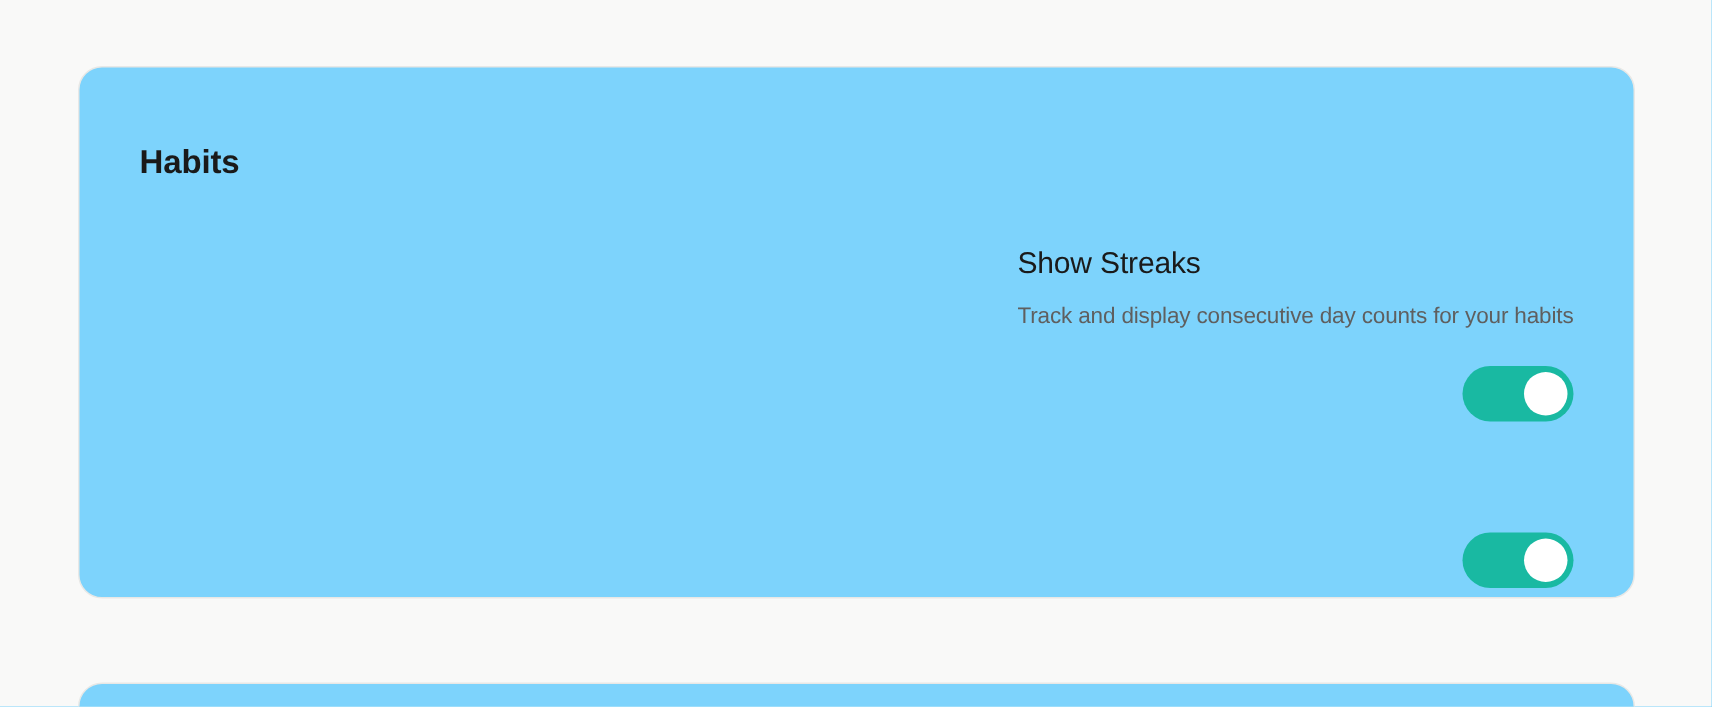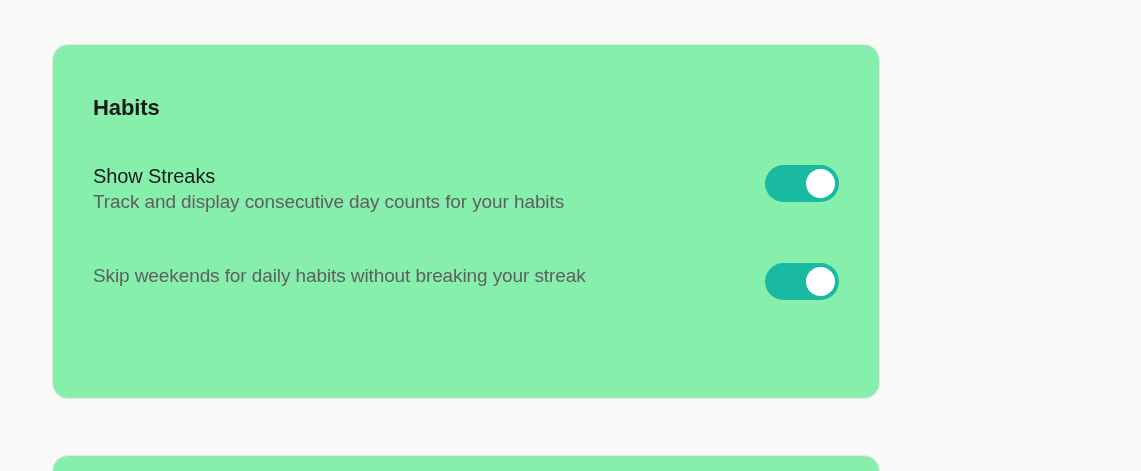--- a/index.html
+++ b/index.html
@@ -19,24 +19,24 @@
 
   .settings-page {
     position: relative;
     width: 1141px;
     height: 471px;
     padding: 44px 51px 0 52px;
   }
 
   
   .card {
-    background: #86efac;
+    background: #7dd3fc;
     border: 1px solid #e8e8e6;
     border-radius: 16px;
-    width: 828px;
+    width: 1038px;
   }
 
   .card-primary {
     height: 355px;
     padding: 0 40px;
   }
 
   .card-secondary {
     margin-top: 56px;
     height: 120px;           
@@ -49,41 +49,42 @@
     font-weight: 700;
     color: #1a1a1a;
     letter-spacing: -0.1px;
     padding-top: 52px;
     line-height: 1;
   }
 
   
   .setting-row {
     display: flex;
-    align-items: flex-start;
+    align-items: flex-end;
     justify-content: space-between;
     gap: 24px;
+    flex-direction: column;
   }
 
   .setting-row-first { margin-top: 46px; }
   .setting-row-next  { margin-top: 50px; }
 
   .setting-text { min-width: 0; }
 
   .setting-label {
     font-size: 20px;
     font-weight: 400;
     color: #1a1a1a;
     line-height: 1.18;
     letter-spacing: -0.1px;
   }
 
   .setting-desc {
-    margin-top: 2px;
-    font-size: 19px;
+    margin-top: 13px;
+    font-size: 15px;
     font-weight: 400;
     color: #5f5f5f;
     line-height: 1.2;
     letter-spacing: -0.1px;
   }
 
   
   .toggle {
     flex: 0 0 auto;
     position: relative;
@@ -124,21 +125,20 @@
         <div class="setting-label">Show Streaks</div>
         <div class="setting-desc">Track and display consecutive day counts for your habits</div>
       </div>
       <div class="toggle on" id="toggle-show-streaks" role="switch" aria-checked="true">
         <span class="toggle-knob"></span>
       </div>
     </div>
 
     <div class="setting-row setting-row-next">
       <div class="setting-text">
-        <div class="setting-desc">Skip weekends for daily habits without breaking your streak</div>
       </div>
       <div class="toggle on" id="toggle-weekend-leniency" role="switch" aria-checked="true">
         <span class="toggle-knob"></span>
       </div>
     </div>
 
   </section>
 
   <section class="card card-secondary"></section>
 

